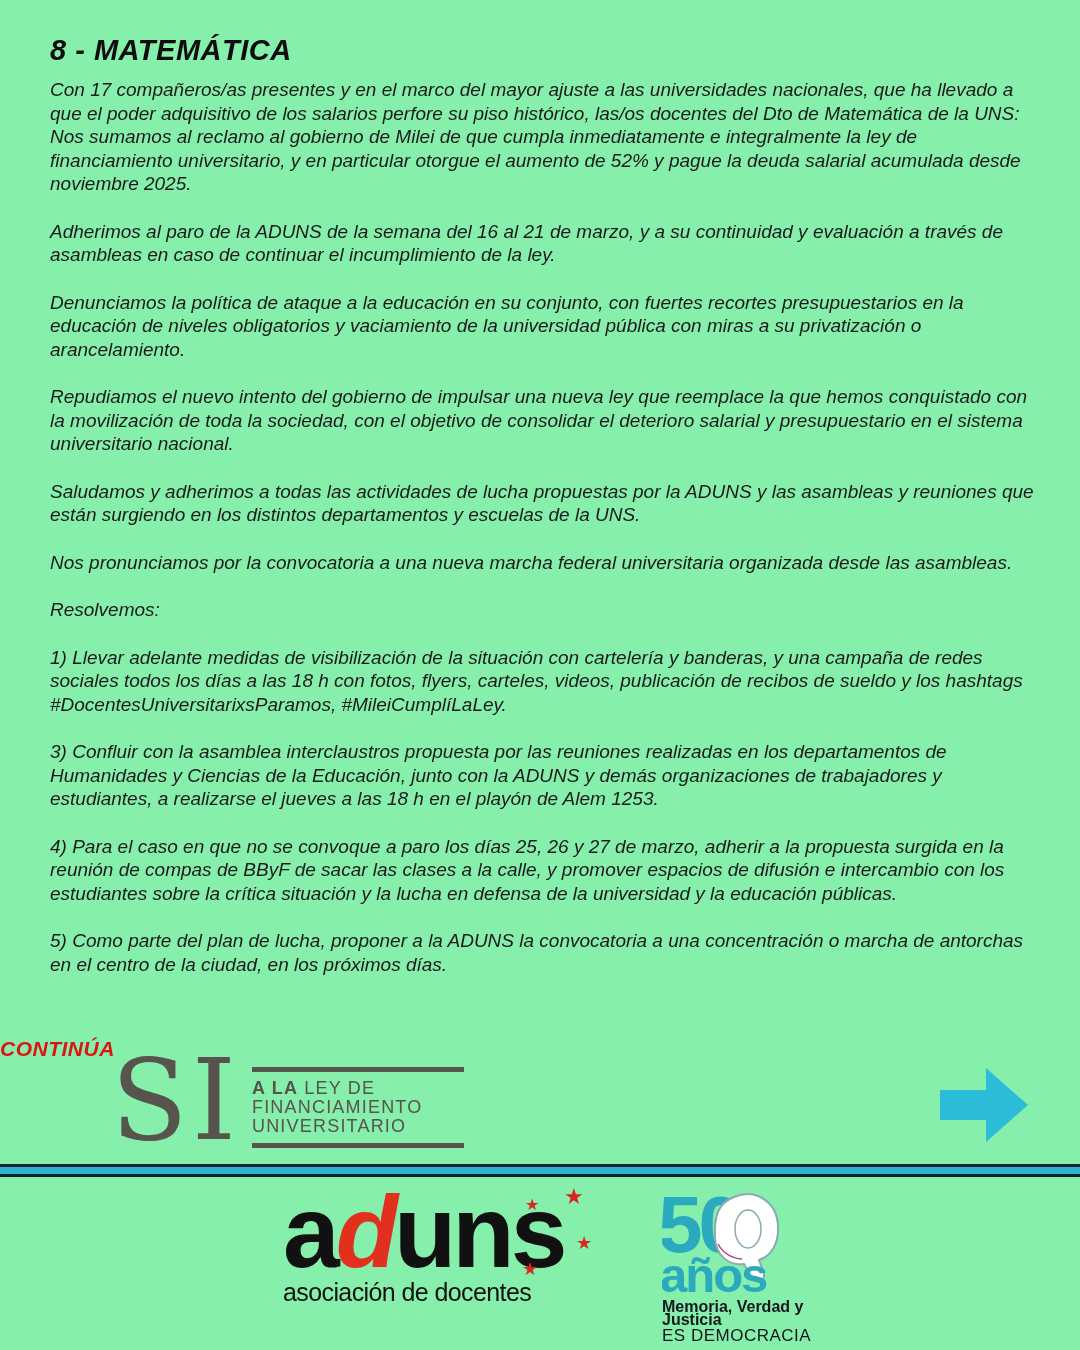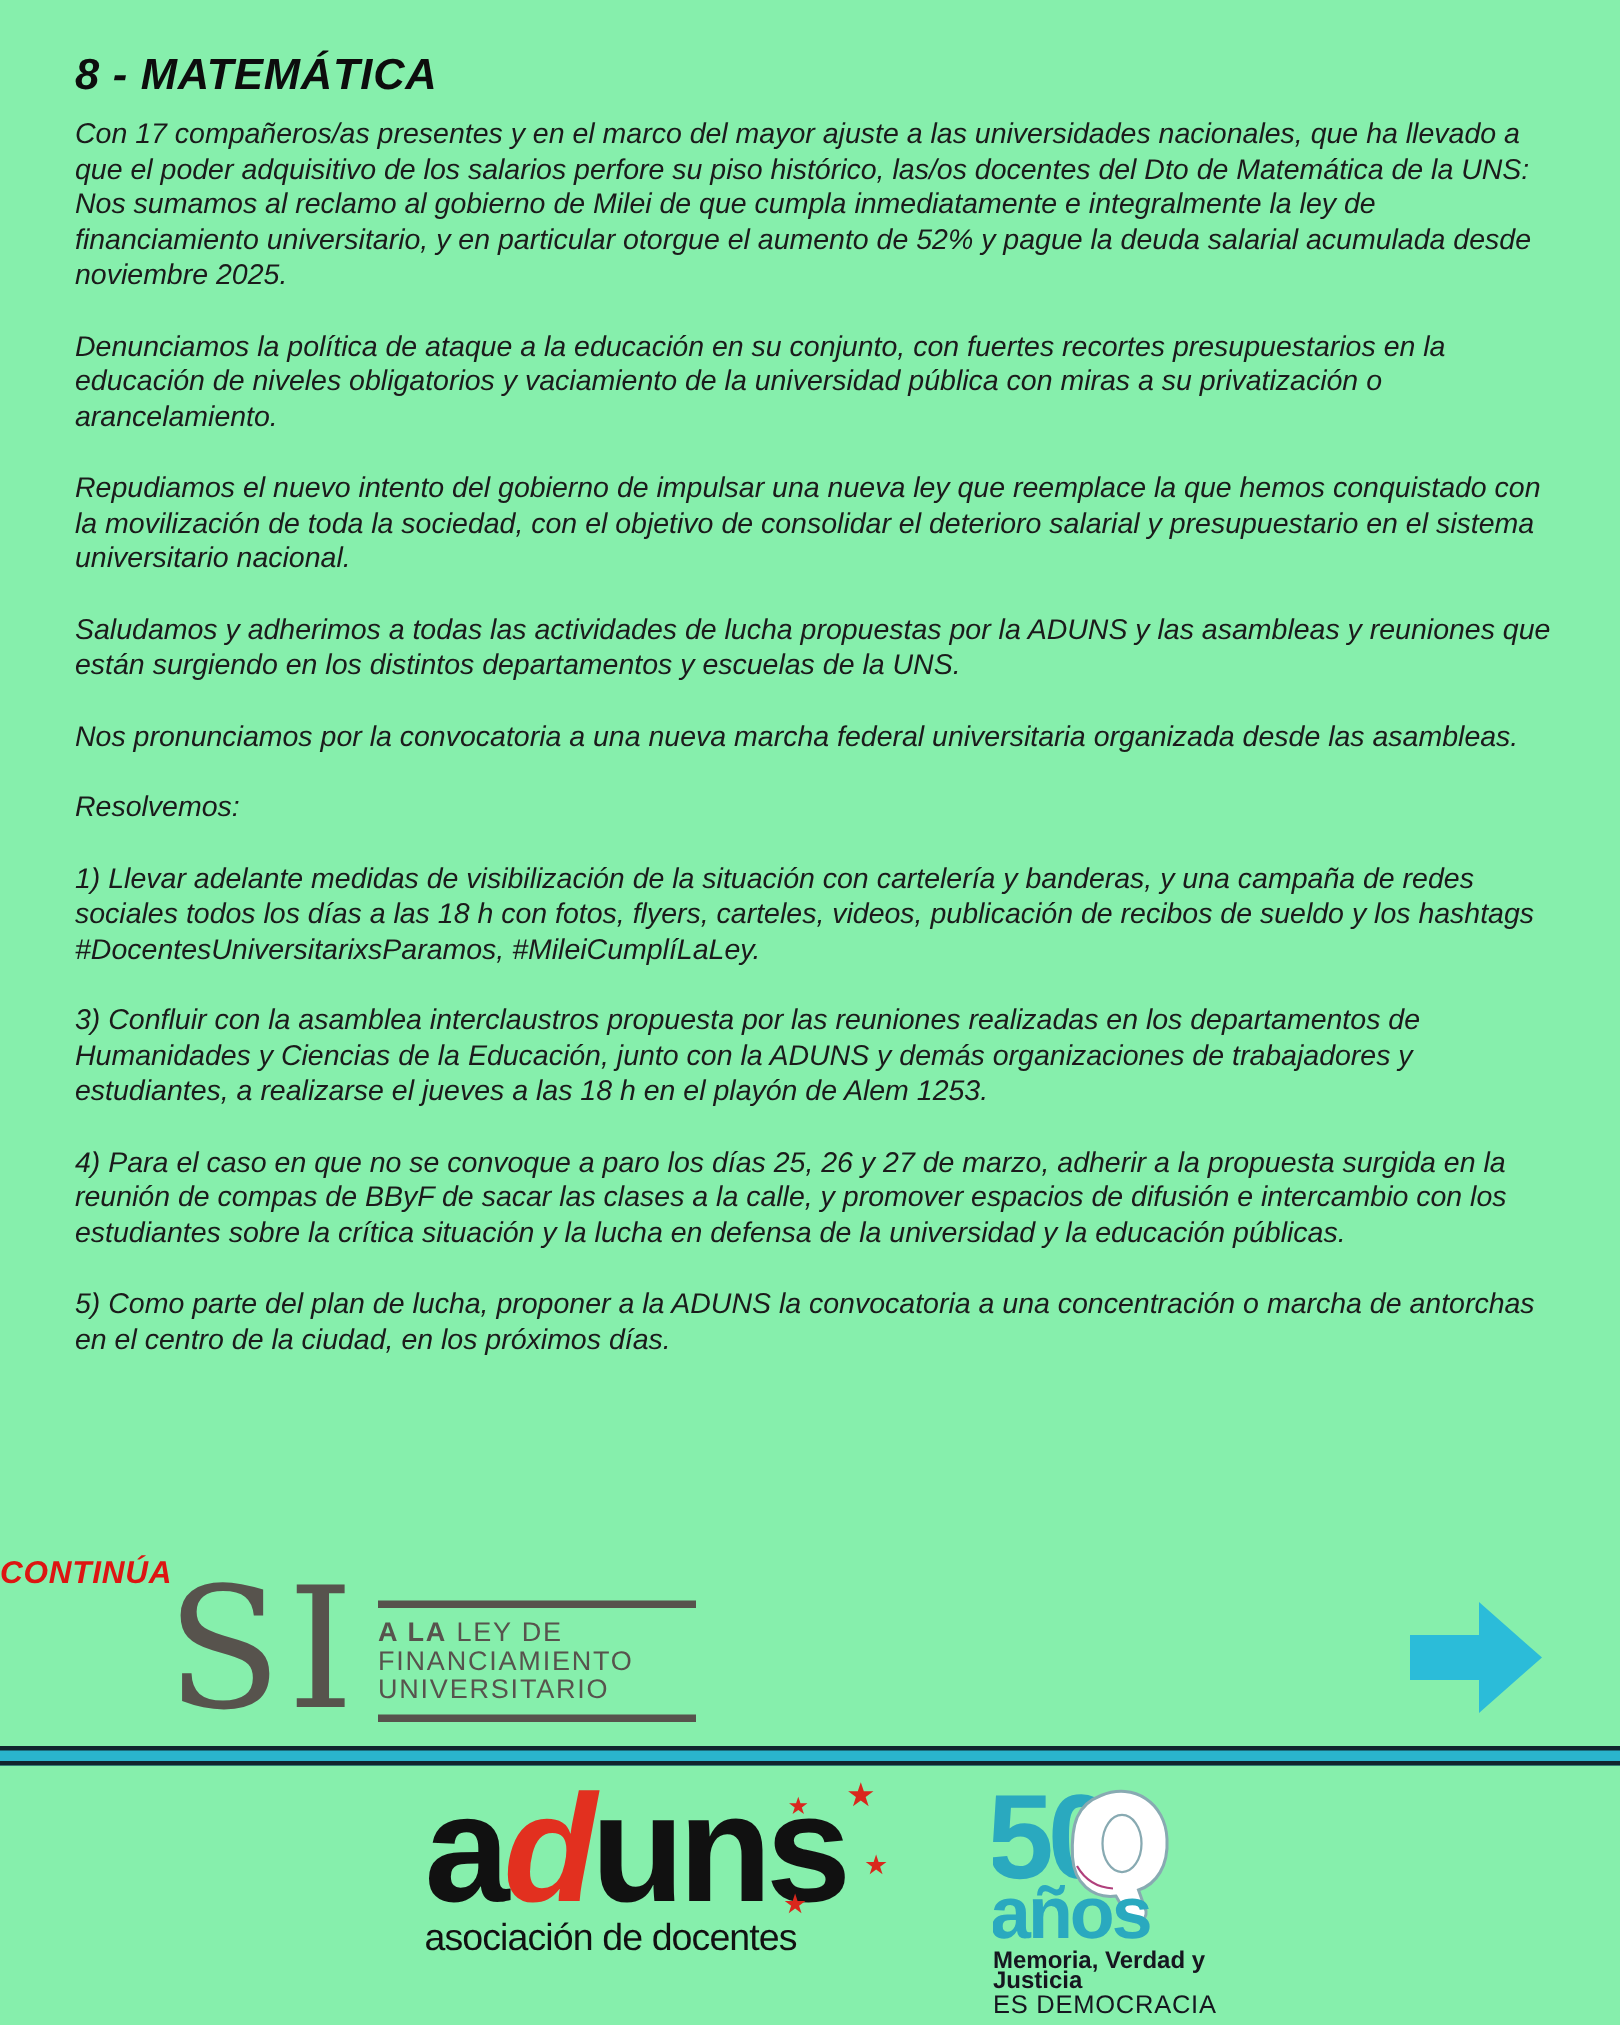--- a/index.html
+++ b/index.html
@@ -42,20 +42,21 @@
 </style>
 </head>
 <body>
 
 <div id="page">
 
   <div class="content">
     <h1 class="doc-title">8 - MATEMÁTICA</h1>
     <div>
         <p class="para">Con 17 compañeros/as presentes y en el marco del mayor ajuste a las universidades nacionales, que ha llevado a que el poder adquisitivo de los salarios perfore su piso histórico, las/os docentes del Dto de Matemática de la UNS: Nos sumamos al reclamo al gobierno de Milei de que cumpla inmediatamente e integralmente la ley de financiamiento universitario, y en particular otorgue el aumento de 52% y pague la deuda salarial acumulada desde noviembre 2025.</p>
+        <p class="para">Adherimos al paro de la ADUNS de la semana del 16 al 21 de marzo, y a su continuidad y evaluación a través de asambleas en caso de continuar el incumplimiento de la ley.</p>
         <p class="para">Denunciamos la política de ataque a la educación en su conjunto, con fuertes recortes presupuestarios en la educación de niveles obligatorios y vaciamiento de la universidad pública con miras a su privatización o arancelamiento.</p>
         <p class="para">Repudiamos el nuevo intento del gobierno de impulsar una nueva ley que reemplace la que hemos conquistado con la movilización de toda la sociedad, con el objetivo de consolidar el deterioro salarial y presupuestario en el sistema universitario nacional.</p>
         <p class="para">Saludamos y adherimos a todas las actividades de lucha propuestas por la ADUNS y las asambleas y reuniones que están surgiendo en los distintos departamentos y escuelas de la UNS.</p>
         <p class="para">Nos pronunciamos por la convocatoria a una nueva marcha federal universitaria organizada desde las asambleas.</p>
         <p class="para">Resolvemos:</p>
         <p class="para">1) Llevar adelante medidas de visibilización de la situación con cartelería y banderas, y una campaña de redes sociales todos los días a las 18 h con fotos, flyers, carteles, videos, publicación de recibos de sueldo y los hashtags #DocentesUniversitarixsParamos, #MileiCumplíLaLey.</p>
         <p class="para">3) Confluir con la asamblea interclaustros propuesta por las reuniones realizadas en los departamentos de Humanidades y Ciencias de la Educación, junto con la ADUNS y demás organizaciones de trabajadores y estudiantes, a realizarse el jueves a las 18 h en el playón de Alem 1253.</p>
         <p class="para">4) Para el caso en que no se convoque a paro los días 25, 26 y 27 de marzo, adherir a la propuesta surgida en la reunión de compas de BByF de sacar las clases a la calle, y promover espacios de difusión e intercambio con los estudiantes sobre la crítica situación y la lucha en defensa de la universidad y la educación públicas.</p>
         <p class="para">5) Como parte del plan de lucha, proponer a la ADUNS la convocatoria a una concentración o marcha de antorchas en el centro de la ciudad, en los próximos días.</p>
       </div>

